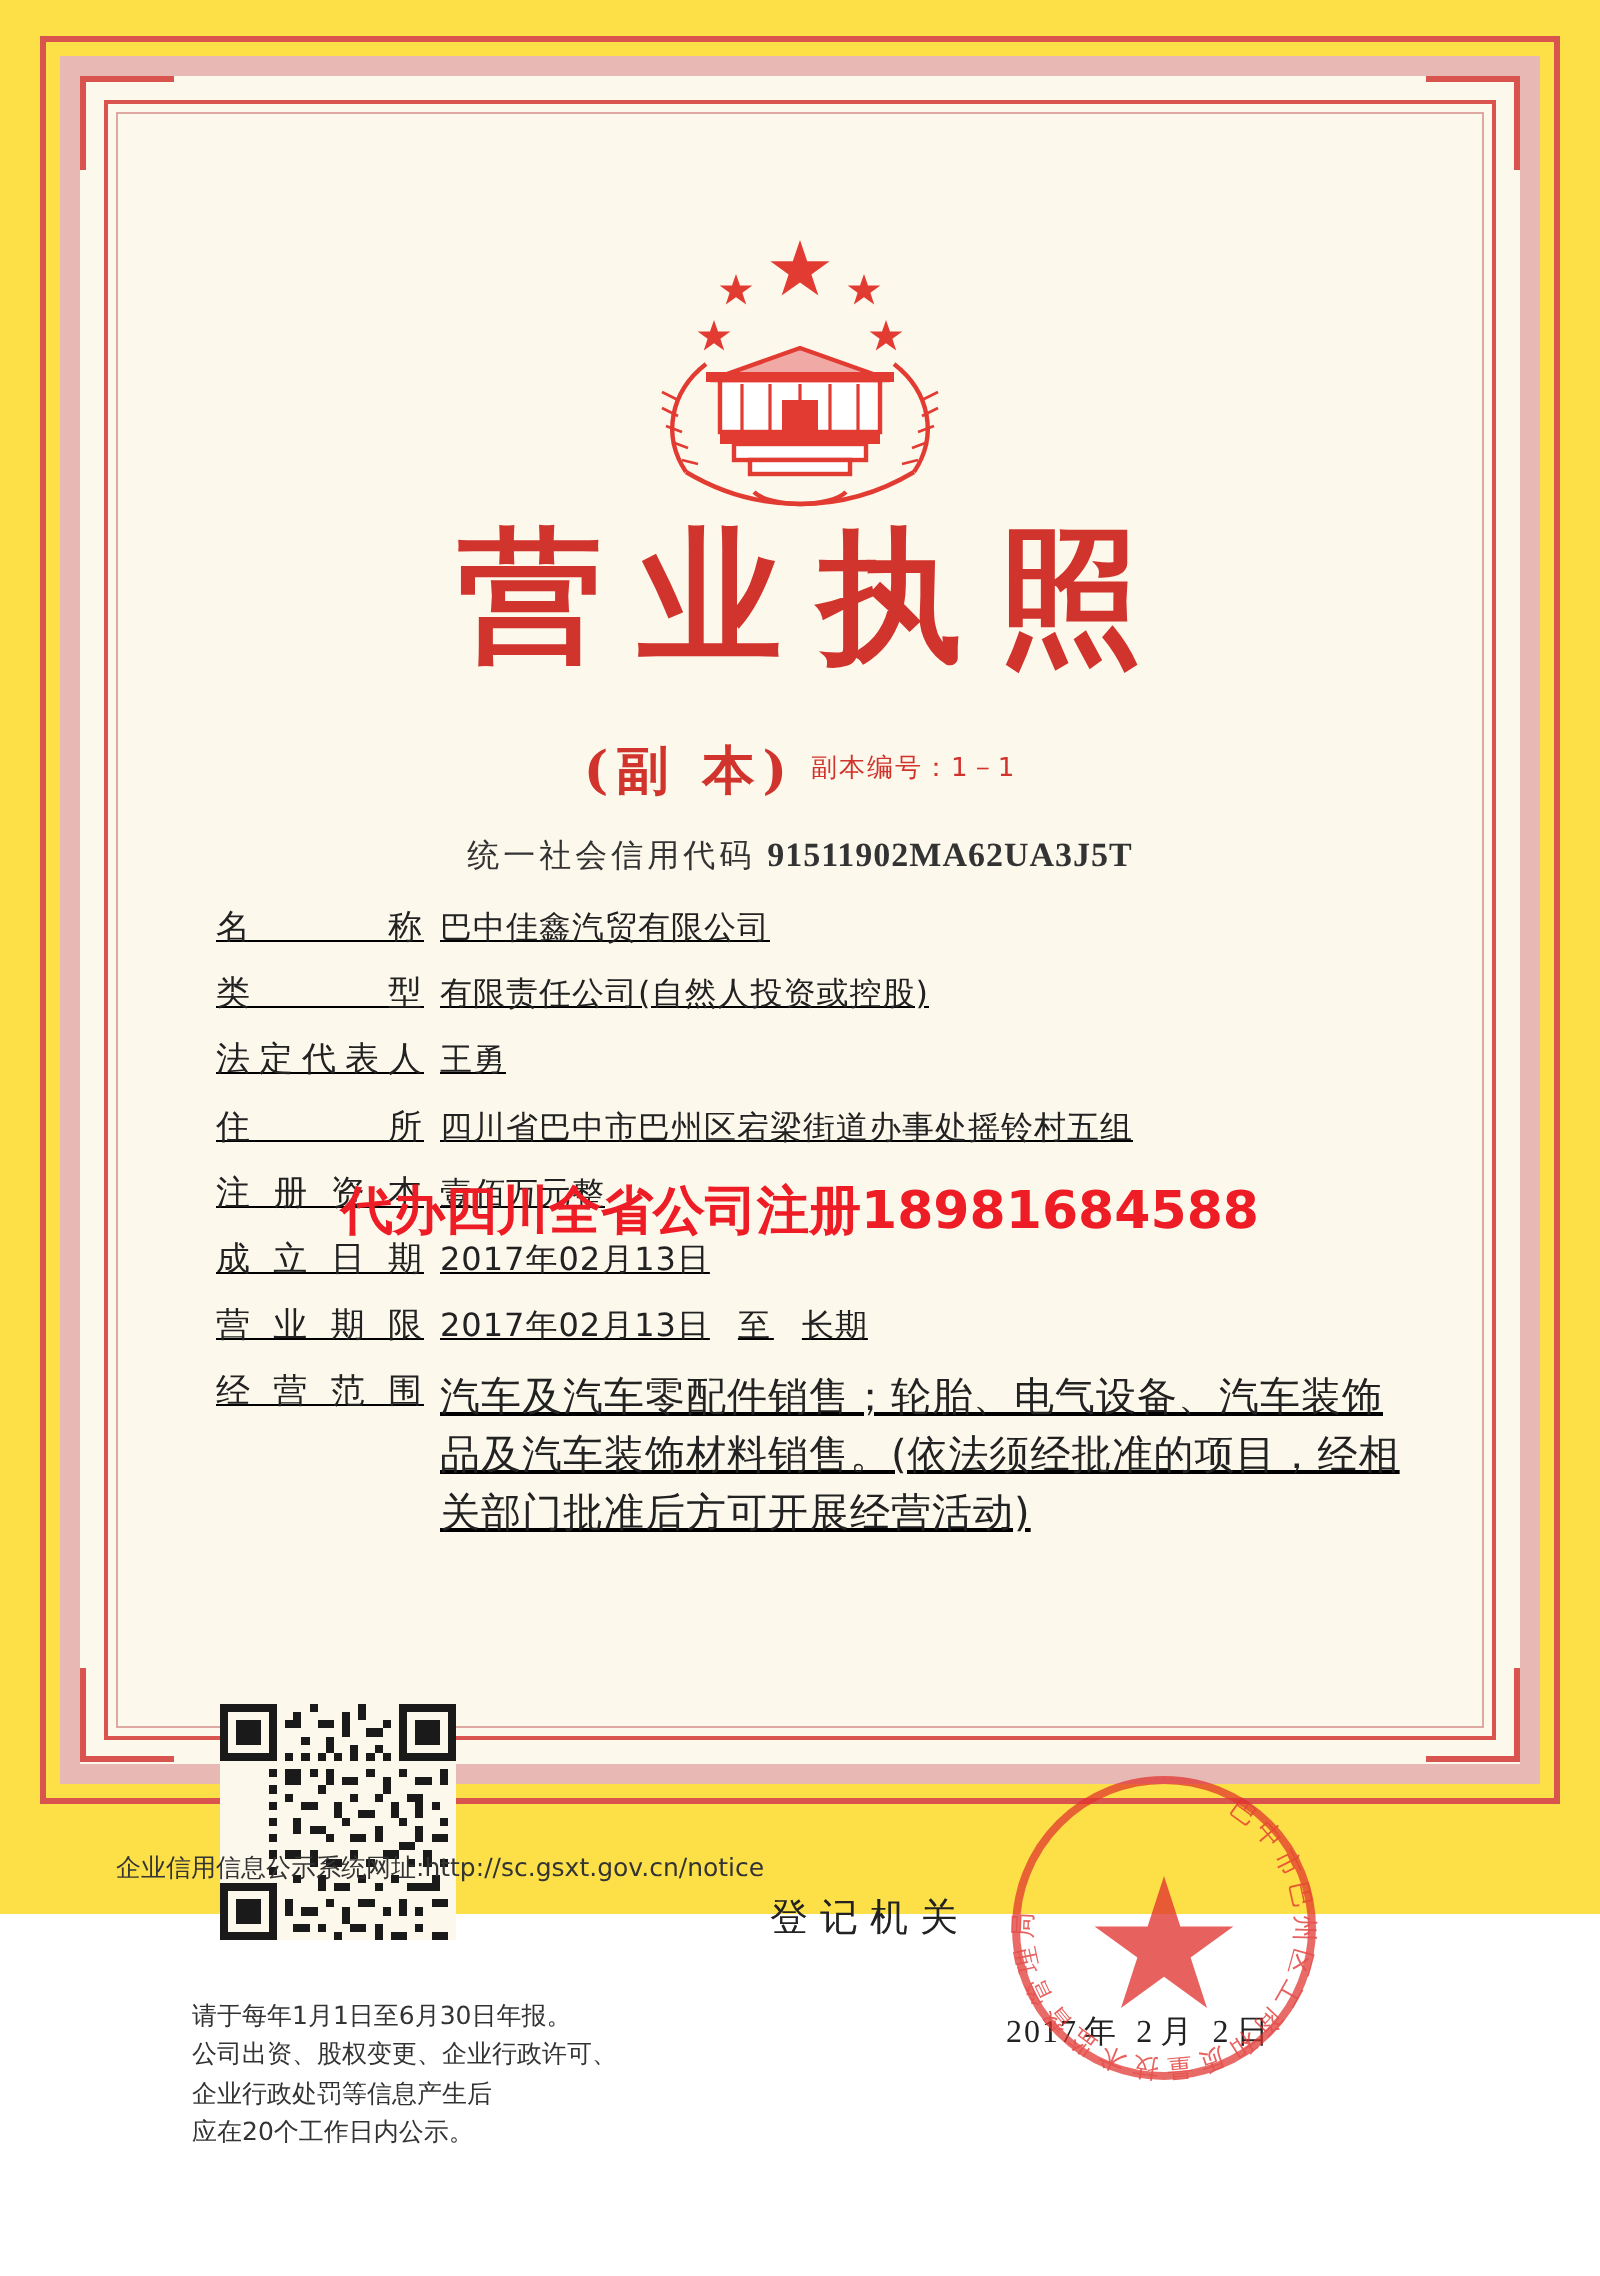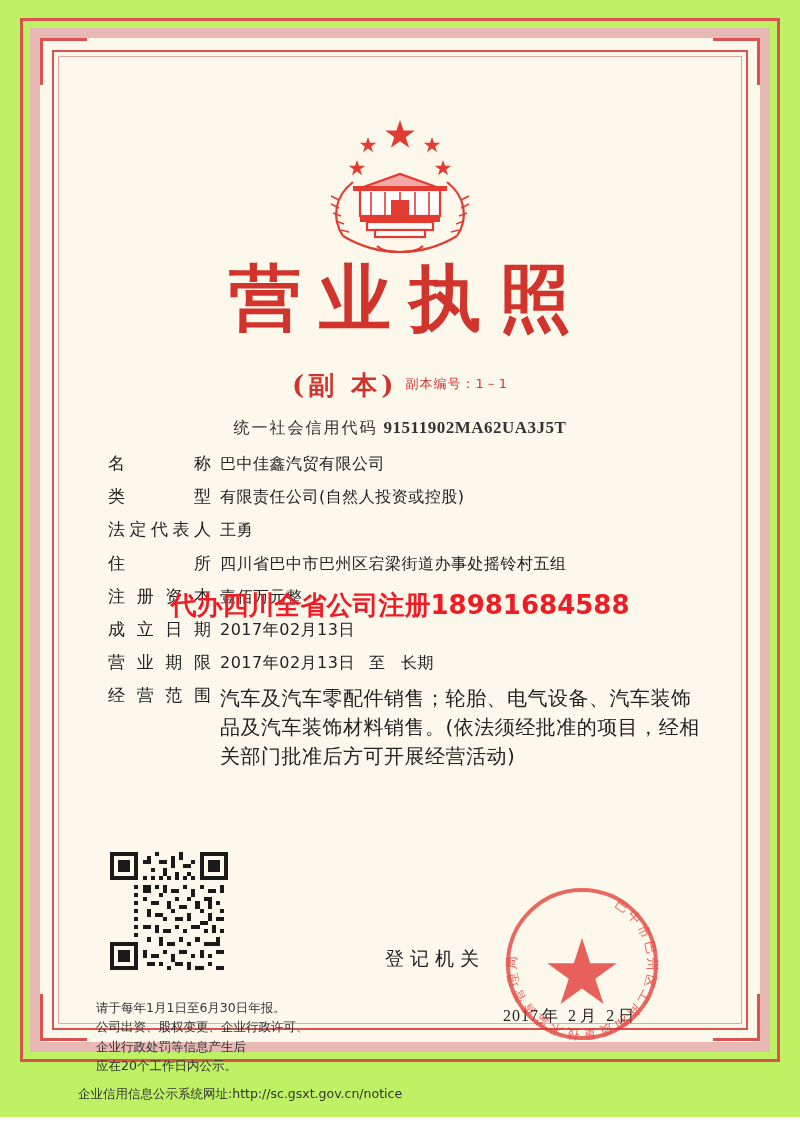--- a/index.html
+++ b/index.html
@@ -12,22 +12,22 @@
     height: 1138px;
     font-family: "Liberation Serif", serif;
     overflow: hidden;
     position: relative;
   }
 
   #license {
     position: absolute;
     left: 0; top: 0;
     width: 800px;
-    height: 1117px;
-    background: #bef264;
+    height: 957px;
+    background: #fde047;
   }
 
   
   .frame-outer {
     position: absolute;
     left: 20px; top: 18px;
     right: 20px; bottom: 55px;
     border: 3px solid #d9534f;
     box-sizing: border-box;
   }
@@ -138,20 +138,21 @@
     font-family: "Liberation Serif", serif;
     font-weight: bold;
   }
 
   
   .fields {
     position: absolute;
     left: 108px;
     top: 452px;
     width: 600px;
+    text-decoration: underline;
   }
   .field {
     display: flex;
     align-items: flex-start;
     margin-bottom: 10px;
   }
   .field-label {
     width: 112px;
     flex: 0 0 112px;
     font-size: 17px;
@@ -247,21 +248,21 @@
     font-family: "DejaVu Sans", sans-serif;
   }
 
   
   .bottom {
     position: absolute;
     left: 0; right: 0;
     bottom: 14px;
     display: flex;
     justify-content: space-between;
-    padding: 0 78px;
+    padding: 0 58px;
     box-sizing: border-box;
     font-size: 12.5px;
     color: #333;
     font-family: "DejaVu Sans", sans-serif;
   }
   .bottom .left { letter-spacing: 0px; }
   .bottom .right { letter-spacing: 0.5px; }
 </style>
 </head>
 <body>

